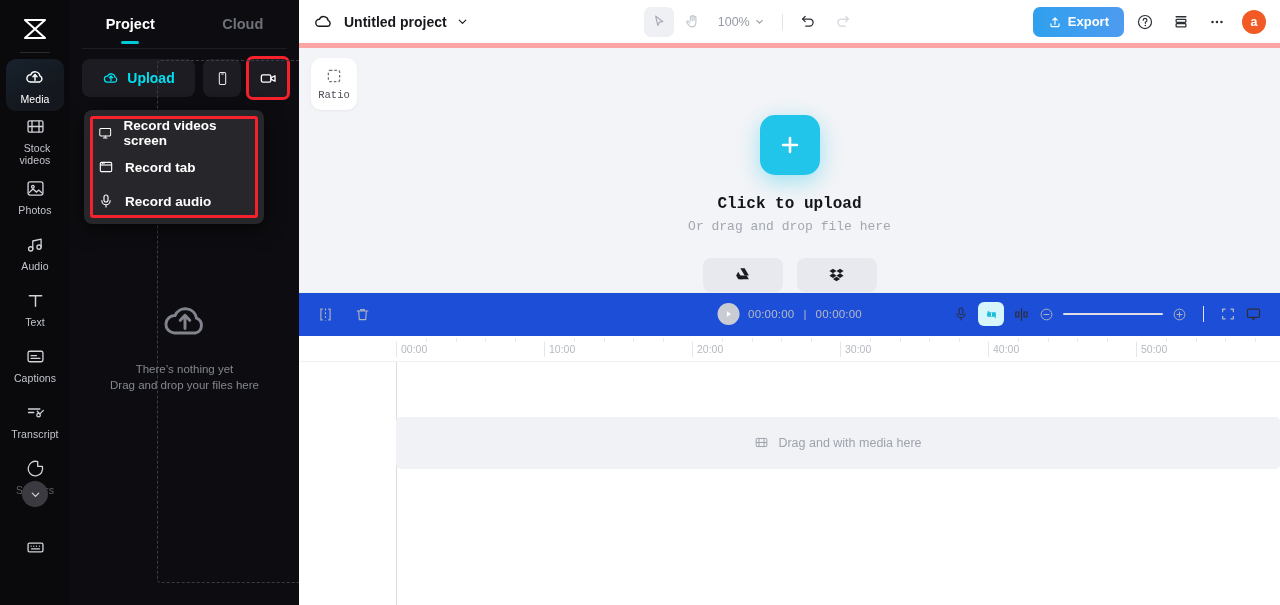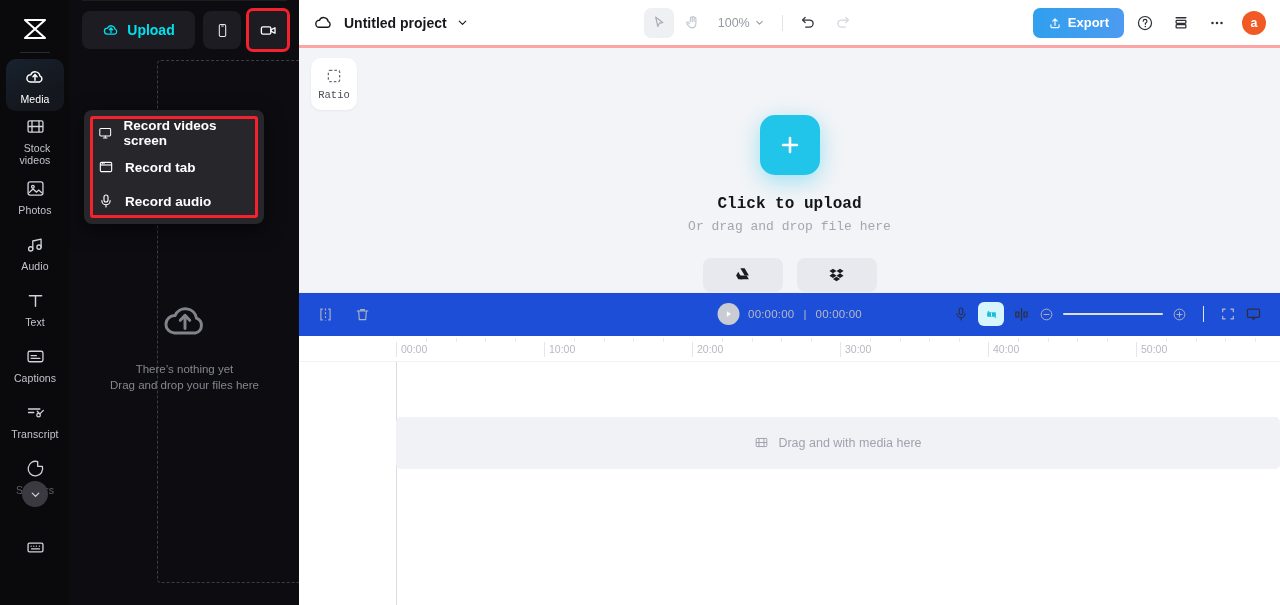--- a/index.html
+++ b/index.html
@@ -108,21 +108,21 @@
   .panel-dashes {
     position: absolute; left: 87px; top: 60px; width: 194px; height: 523px;
     border: 1px dashed #3c3c44; border-radius: 4px; pointer-events: none;
   }
 
   
   .main { flex: 1; height: 605px; display: flex; flex-direction: column; background: #ffffff; min-width: 0; }
 
   .topbar {
     height: 48px; display: flex; align-items: center; padding: 0 14px;
-    background: #fff; flex: 0 0 48px; border-bottom: 3px solid #fca5a5;
+    background: #fff; flex: 0 0 48px; border-bottom: 5px solid #fca5a5;
   }
   .proj-name { font-size: 14px; font-weight: bold; color: #17181c; margin-left: 10px; }
   .tb-center { margin-left: auto; display: flex; align-items: center; gap: 4px; }
   .tb-icon {
     width: 30px; height: 30px; border-radius: 7px;
     display: flex; align-items: center; justify-content: center; cursor: pointer;
   }
   .tb-icon.sel { background: #eef0f4; }
   .zoom-val { font-size: 12.5px; color: #9599a3; display: flex; align-items: center; gap: 4px; cursor: pointer; padding: 0 6px; }
   .vdiv { width: 1px; height: 16px; background: #e2e4e9; margin: 0 7px; }
@@ -297,20 +297,24 @@
 
     <div class="rail-item" style="margin-top:14px">
       <svg width="21" height="21" viewBox="0 0 24 24" stroke-width="1.5">
           <rect x="3.5" y="7" width="17" height="10" rx="1.6"></rect>
           <path d="M7 10.5h.01M10 10.5h.01M13 10.5h.01M16.5 10.5h.01M7.5 13.6h9" stroke-linecap="round"></path>
         </svg>
     </div>
   </div>
 
   <div class="panel">
+    <div class="panel-tabs">
+      <div class="ptab active">Project</div>
+      <div class="ptab">Cloud</div>
+    </div>
     <div class="panel-div"></div>
 
     <div class="panel-dashes"></div>
 
     <div class="upload-row">
       <div class="upload-btn">
         <svg width="18" height="18" viewBox="0 0 24 24" stroke="#00e0ef" fill="none" stroke-width="1.7">
             <path d="M7 17.5a4 4 0 0 1 .4-8 5.2 5.2 0 0 1 9.9 1.2A3.6 3.6 0 0 1 17 17.5z"></path>
             <path d="M12 15.5V9.4M12 9.4l-2.2 2.3M12 9.4l2.2 2.3" stroke-linecap="round"></path>
           </svg>

